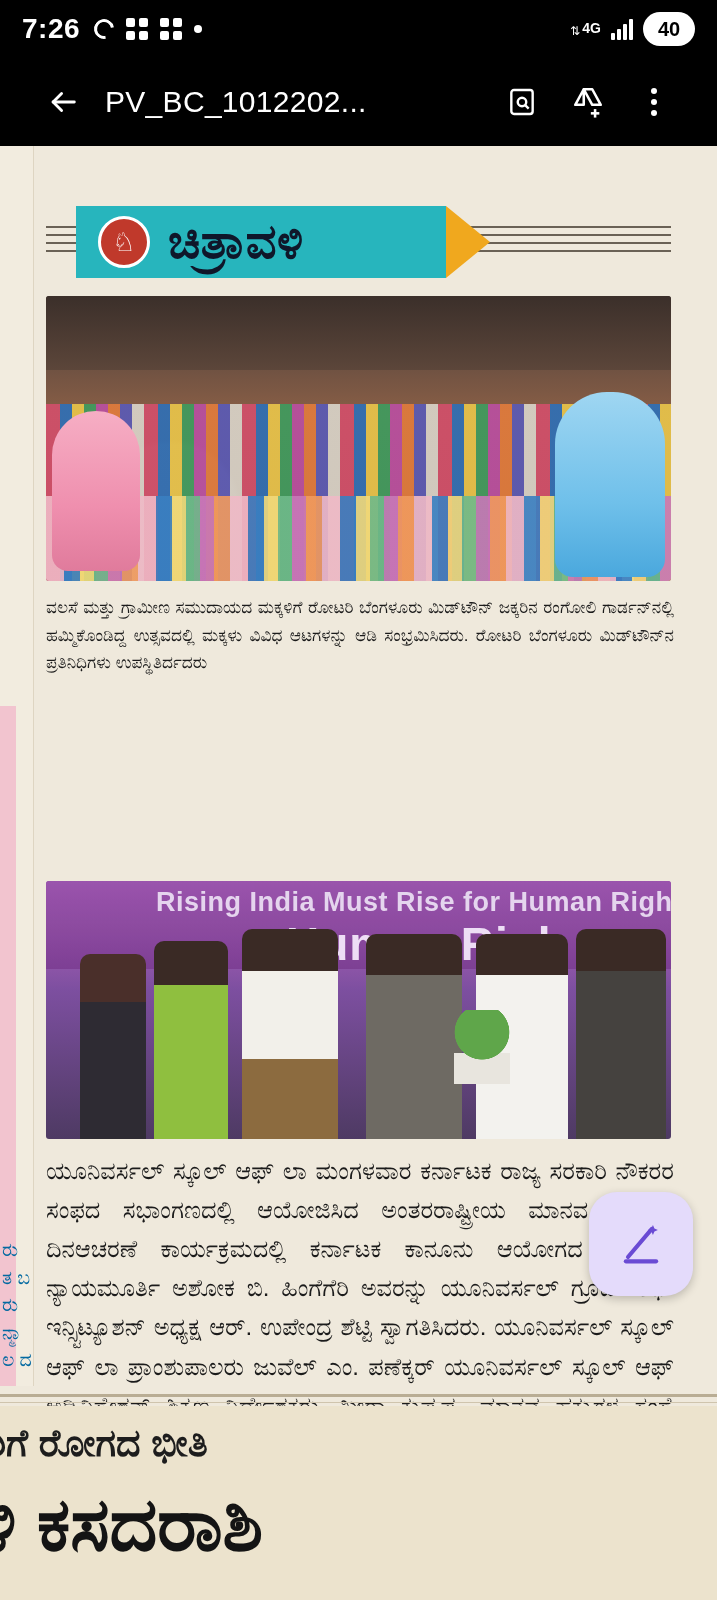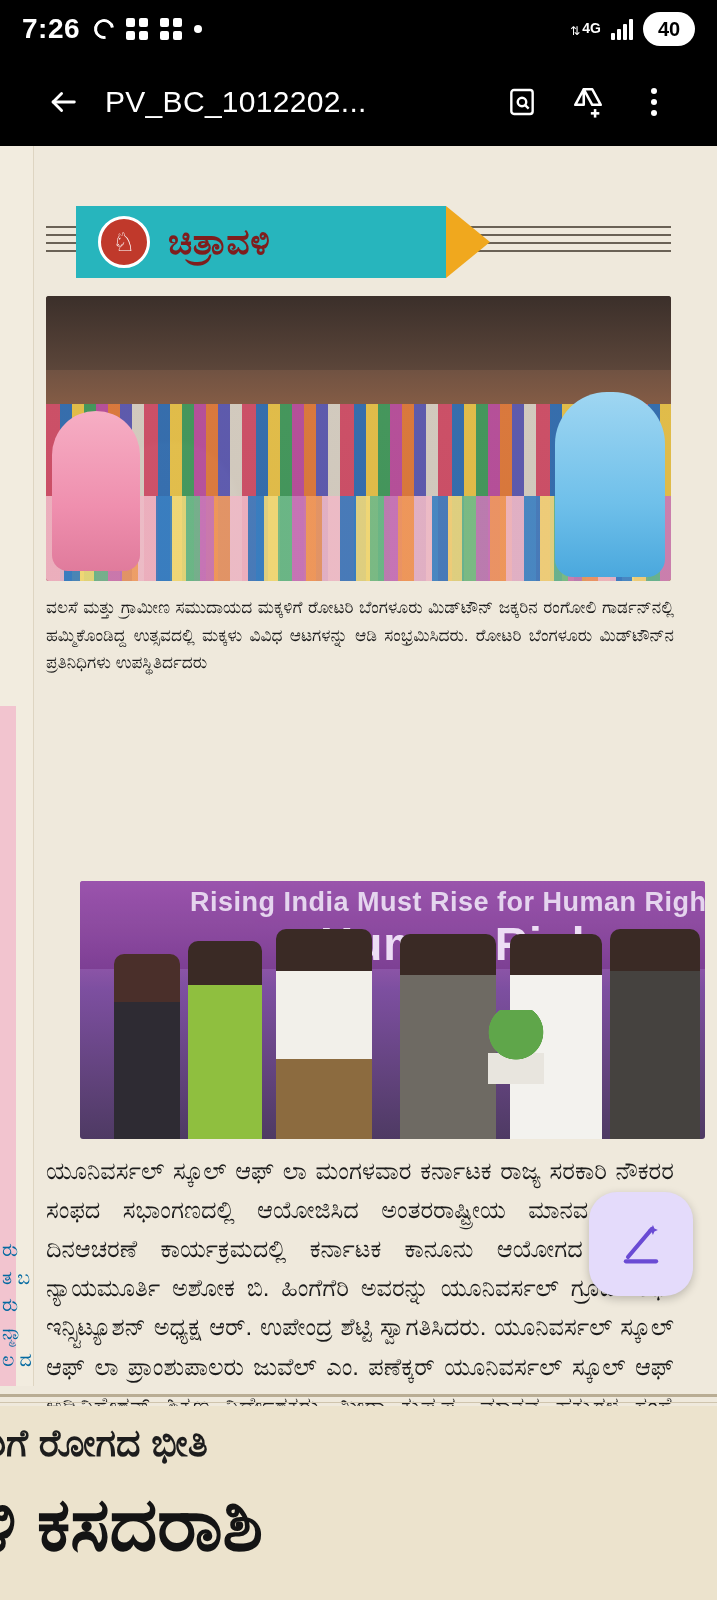--- a/index.html
+++ b/index.html
@@ -84,21 +84,21 @@
   .ribbon .arrow {
     position:absolute; left:400px; top:0; width:0; height:0;
     border-top:36px solid transparent; border-bottom:36px solid transparent;
     border-left:44px solid #f0a81e;
   }
   .emblem {
     width:52px; height:52px; border-radius:50%; background:#c0392b;
     border:3px solid #fff; display:flex; align-items:center; justify-content:center;
     color:#fff; font-size:26px; line-height:1;
   }
-  .ribbon-title { color:#7f1d1d; font-size:36px; font-weight:700; letter-spacing:0.5px; }
+  .ribbon-title { color:#0f172a; font-size:48px; font-weight:700; letter-spacing:0.5px; }
 
   
   .photo { position:absolute; border-radius:3px; overflow:hidden; }
   .photo1 { left:46px; top:150px; width:625px; height:285px;
             background:
               radial-gradient(circle at 20% 75%, rgba(255,255,255,.18) 0 12%, transparent 13%),
               linear-gradient(180deg,#4a3b36 0%,#6a4f41 22%,#8a5f46 42%,#7b4f3c 70%,#5d3b2d 100%);
   }
   .p1-crowd {
     position:absolute; left:0; bottom:0; width:100%; height:62%;
@@ -126,21 +126,20 @@
     background:linear-gradient(180deg,#9fd6f2 0%,#6fc0ea 60%,#4aa8dd 100%);
     border-radius:52px 52px 18px 18px;
   }
   .p1-ceiling {
     position:absolute; left:0; top:0; width:100%; height:26%;
     background:linear-gradient(180deg,#3b2f2a 0%,#5c463a 100%);
   }
 
   .photo2 { left:46px; top:735px; width:625px; height:258px;
     background:linear-gradient(180deg,#8e4fa8 0%,#a85fb4 18%,#7d4fa0 42%,#4e3a63 100%);
-    margin-left:34px;
   }
   .p2-banner {
     position:absolute; left:0; top:0; width:100%; height:34%;
     background:linear-gradient(180deg,#9b55ad 0%,#7d3f93 100%);
     color:#e9dcf2; font-size:27px; font-weight:700; letter-spacing:.5px;
     display:flex; align-items:flex-start; padding:6px 0 0 110px; white-space:nowrap;
     overflow:hidden; opacity:.95;
   }
   .p2-big {
     position:absolute; left:240px; top:42px; color:#f3e6fa; font-size:46px;

